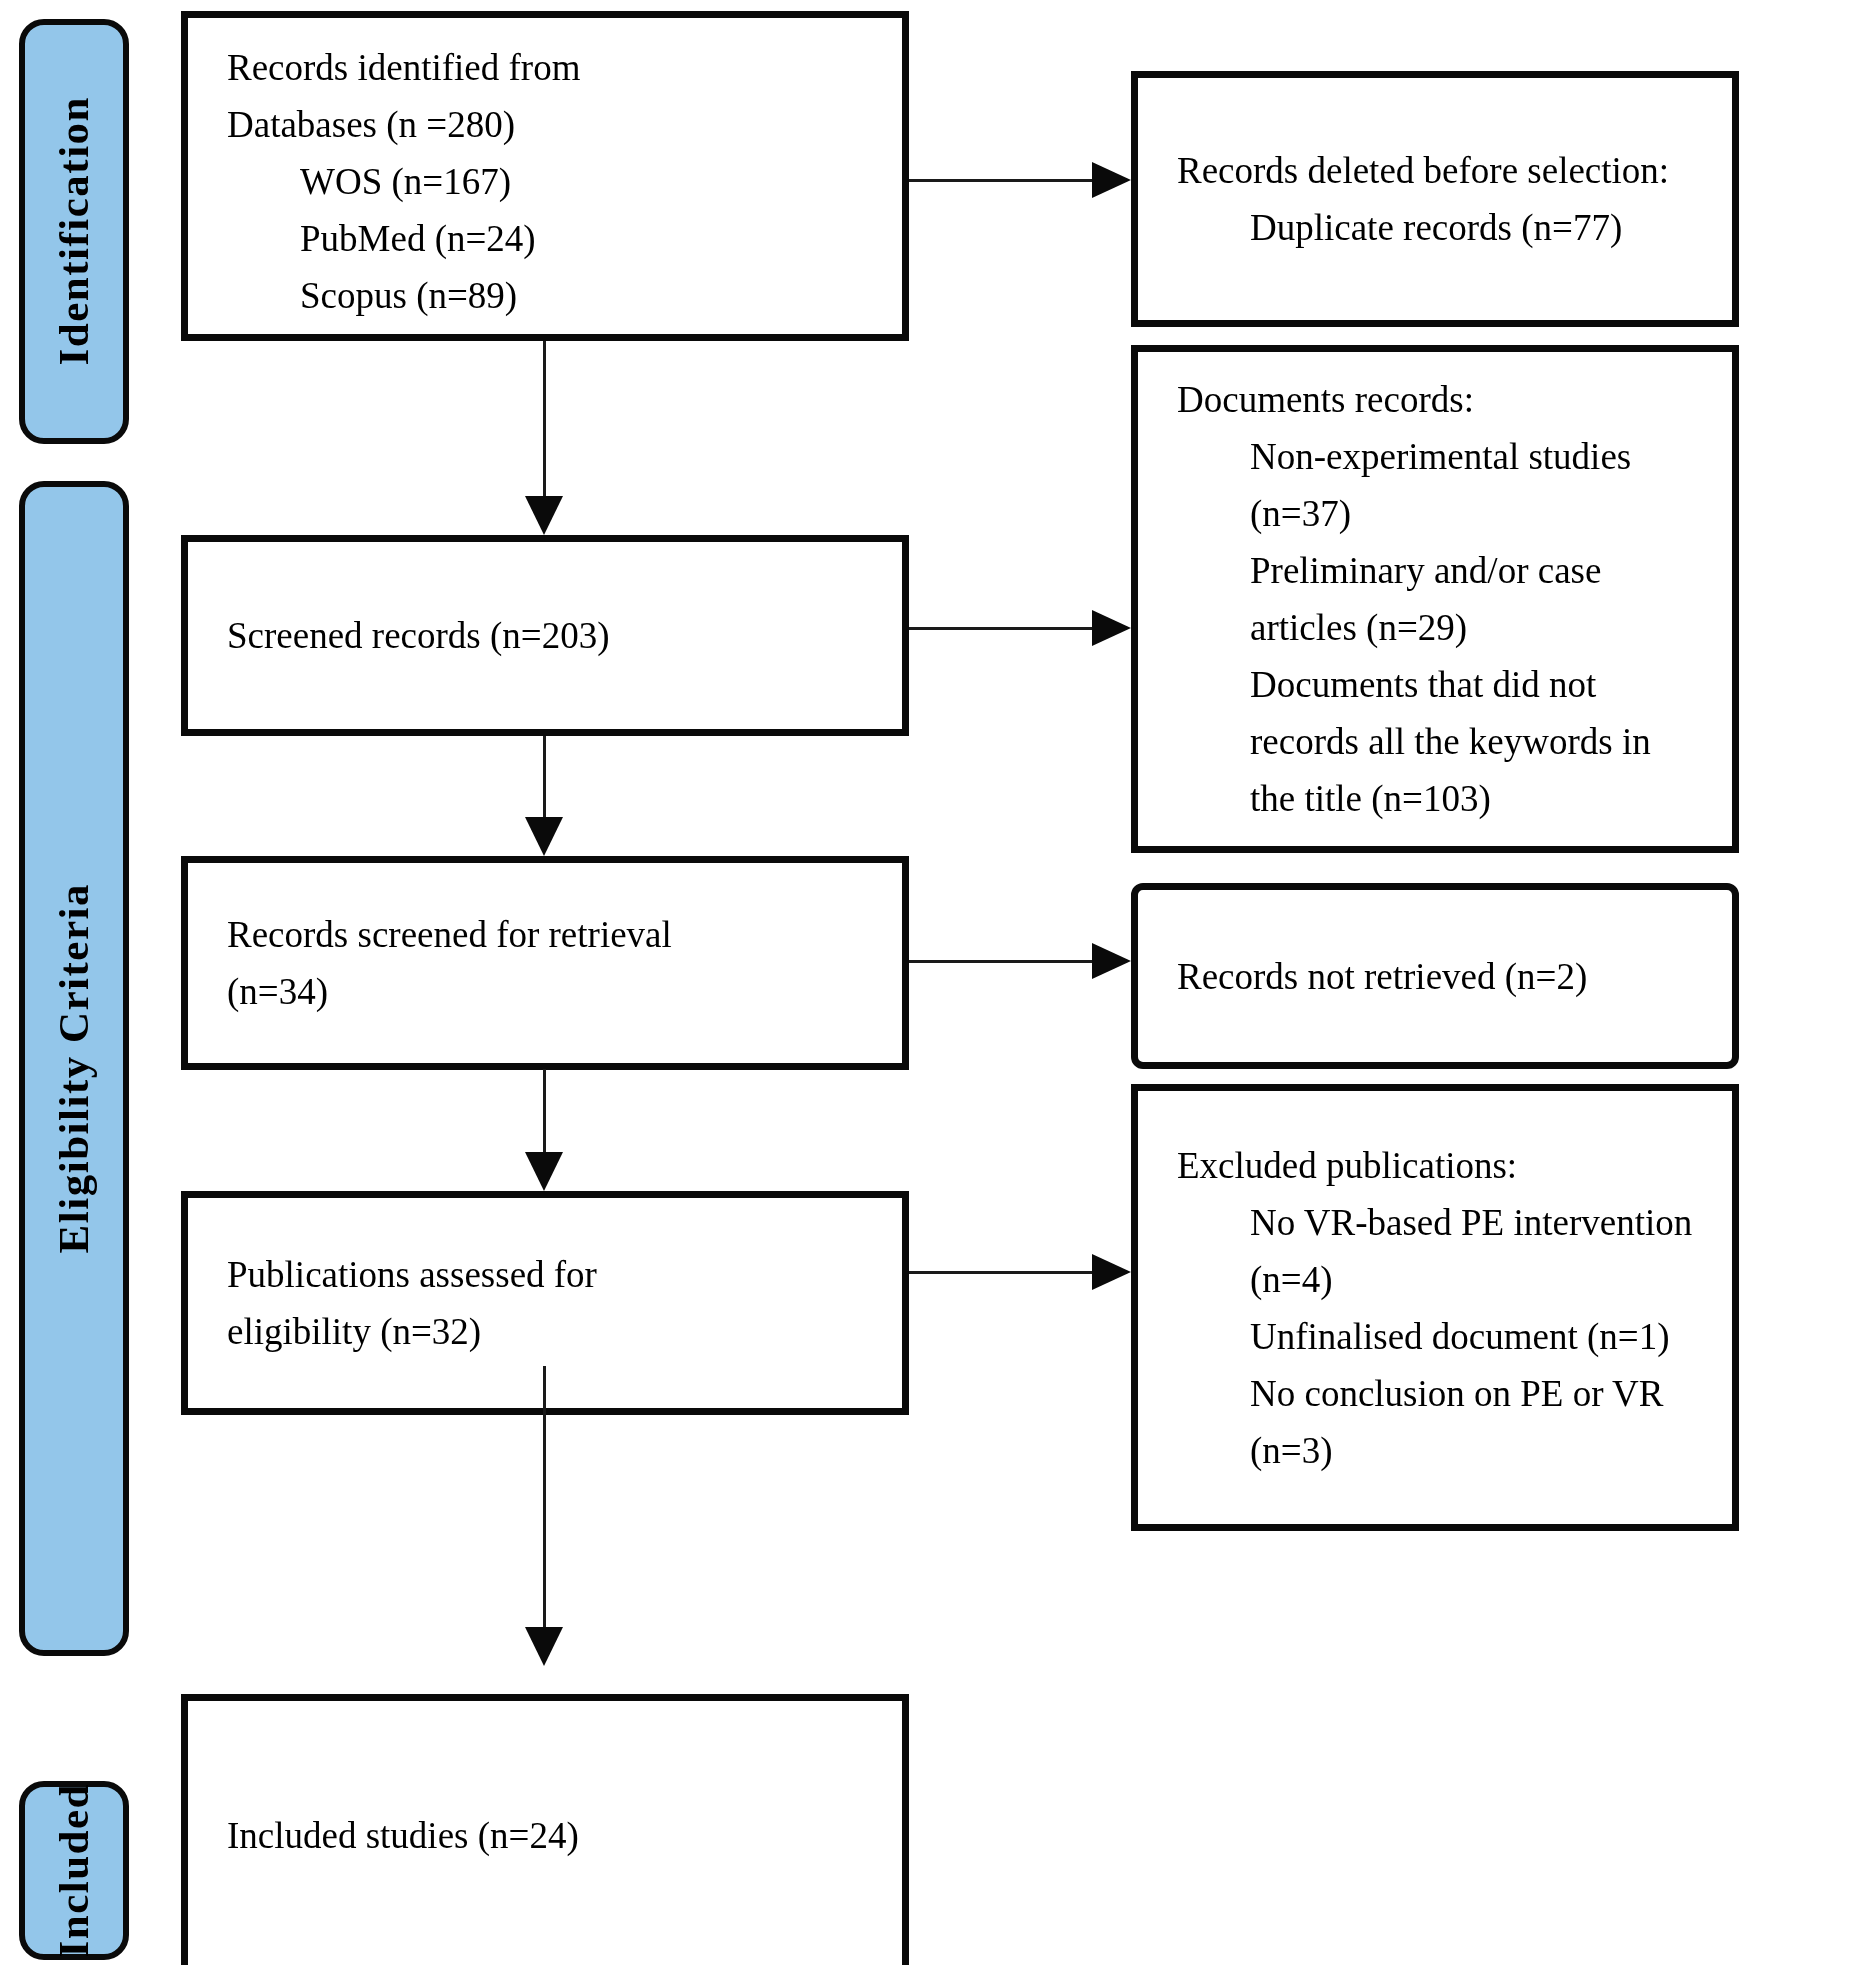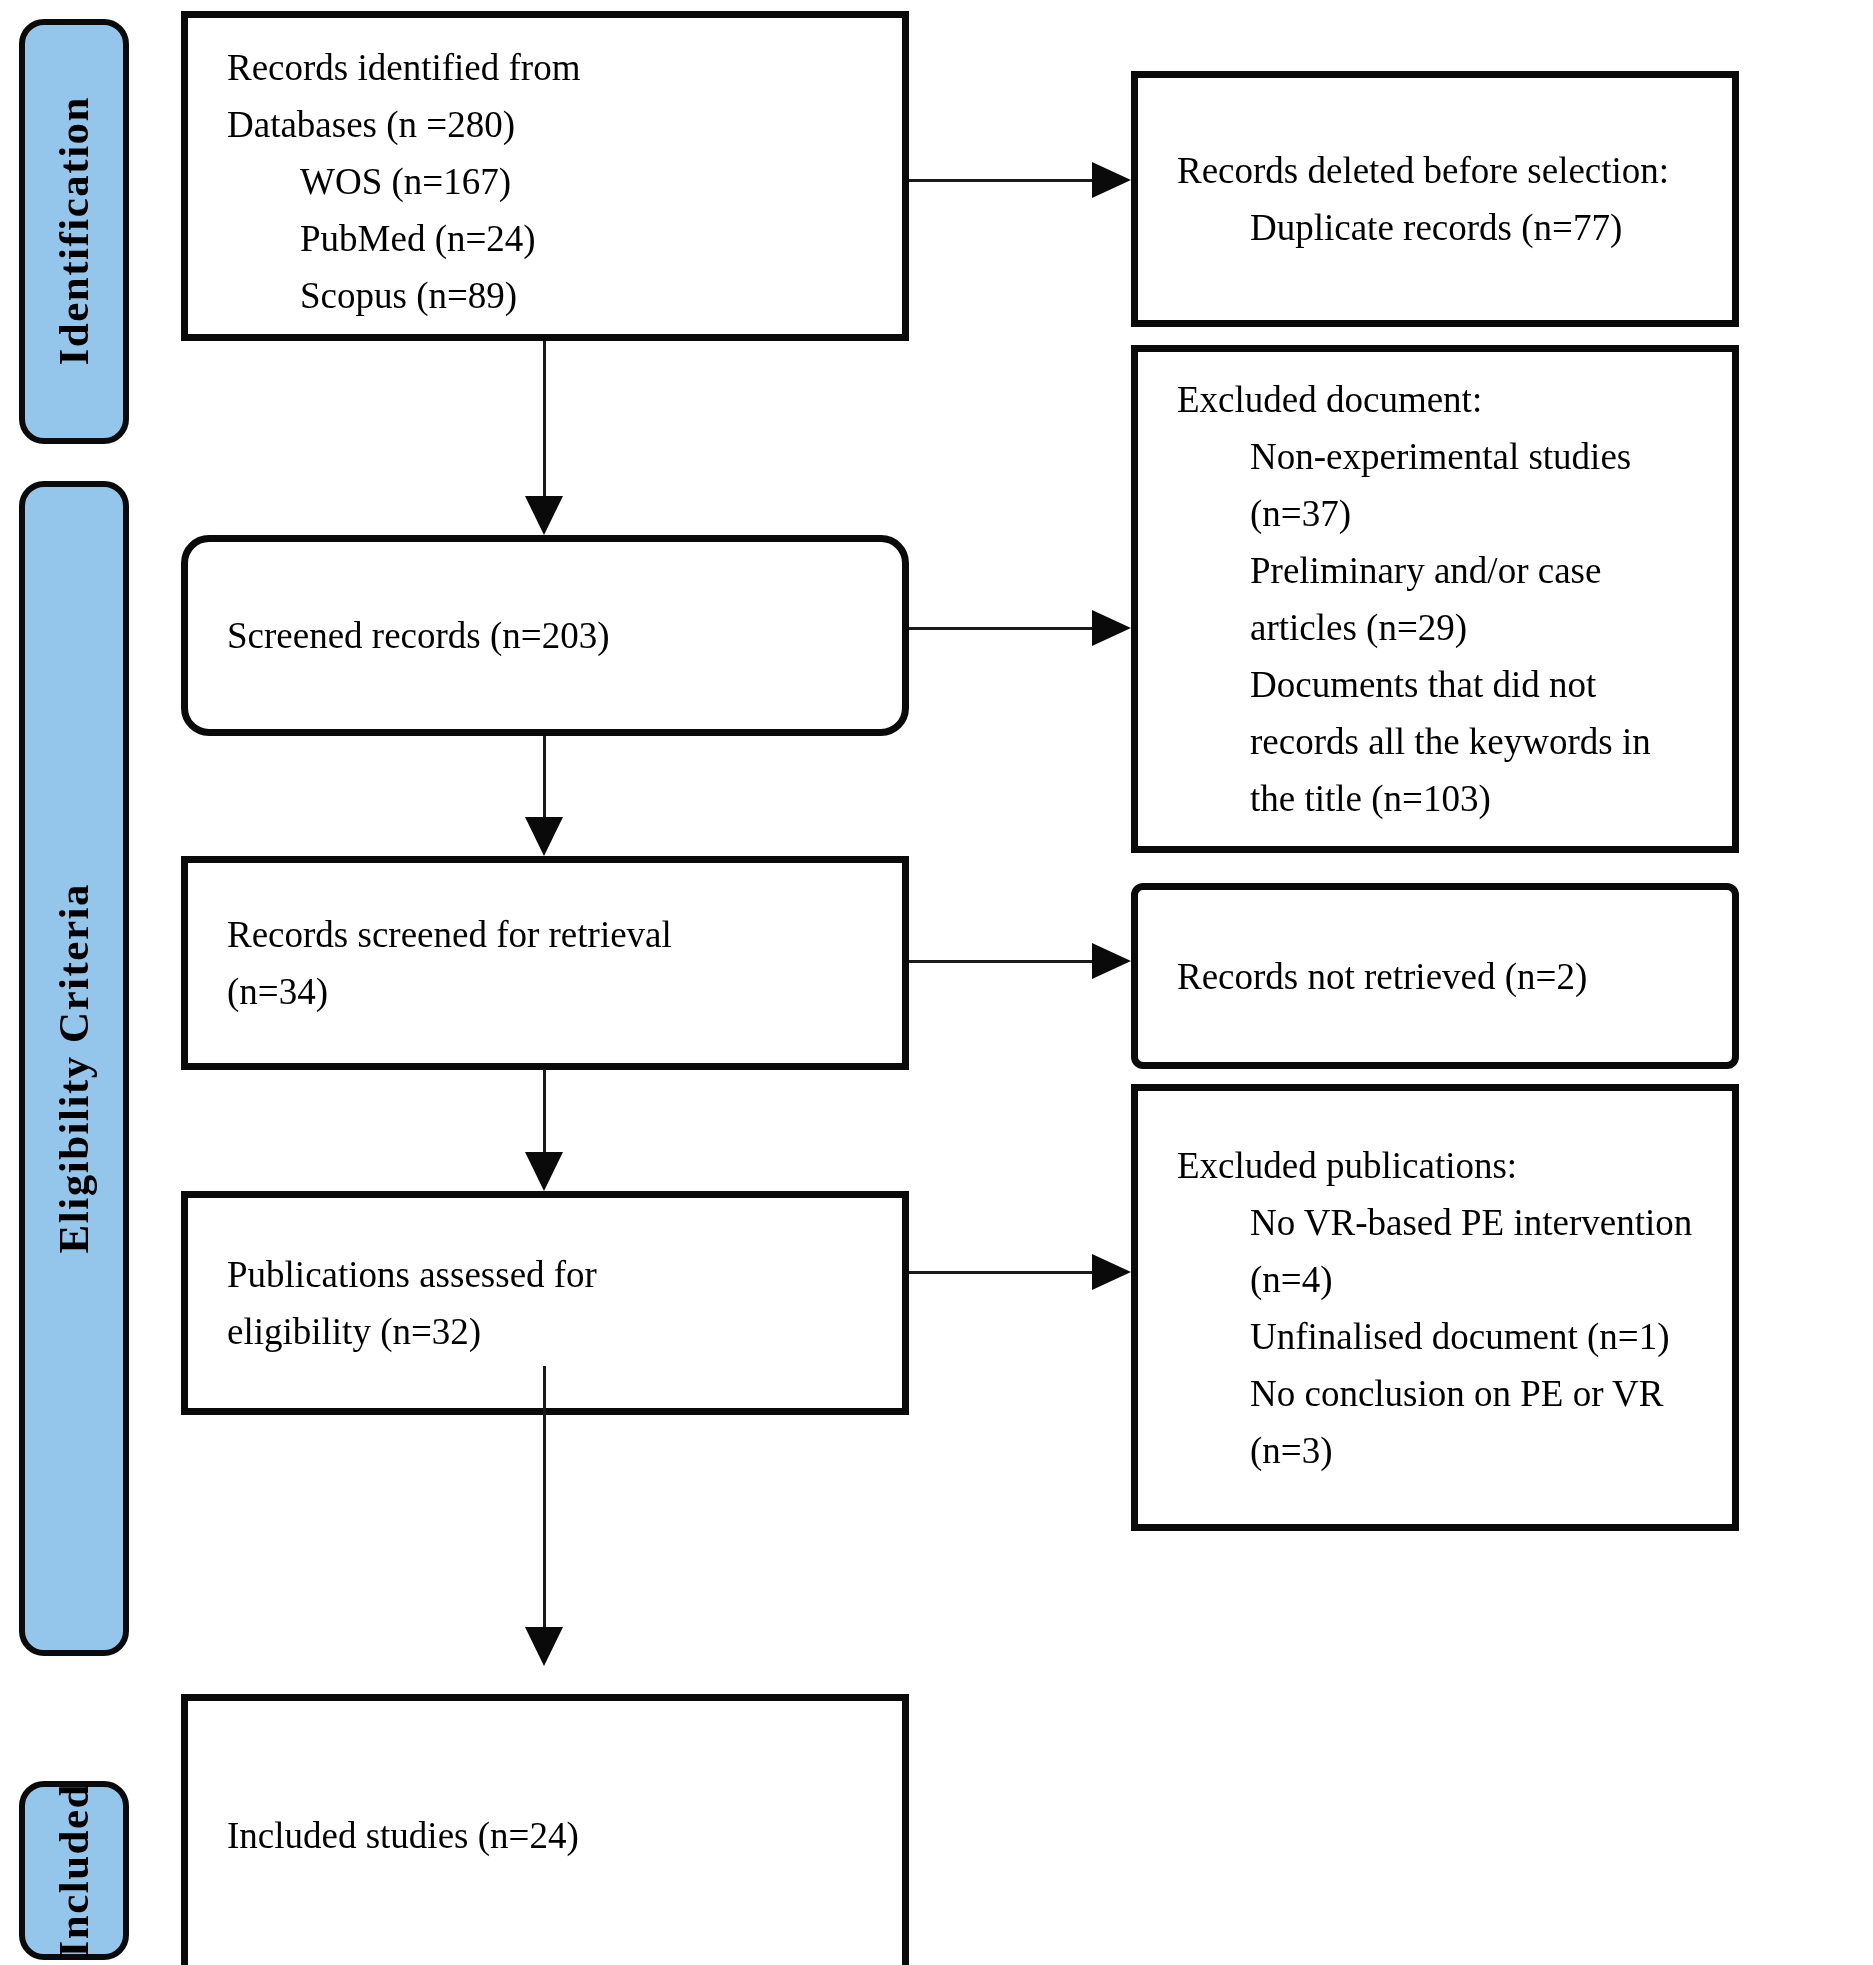--- a/index.html
+++ b/index.html
@@ -97,21 +97,21 @@
   </div>
 
   <div class="box main-box v-top" style="top:11.2px; height:330px;">
       <div class="line">Records identified from</div>
       <div class="line">Databases (n =280)</div>
       <div class="line ind">WOS (n=167)</div>
       <div class="line ind">PubMed (n=24)</div>
       <div class="line ind">Scopus (n=89)</div>
     </div>
 
-  <div class="box main-box" style="top:535px; height:201px;border-radius:28px;">
+  <div class="box main-box" style="top:535px; height:201px;">
       <div class="line">Screened records (n=203)</div>
     </div>
 
   <div class="box main-box" style="top:856px; height:214px;">
       <div class="line">Records screened for retrieval</div>
       <div class="line">(n=34)</div>
     </div>
 
   <div class="box main-box" style="top:1191px; height:224px;">
       <div class="line">Publications assessed for</div>
@@ -121,21 +121,21 @@
   <div class="box main-box" style="top:1666px; height:283px;margin-top:28px;">
       <div class="line">Included studies (n=24)</div>
     </div>
 
   <div class="box side-box" style="top:71px; height:256px;">
       <div class="line">Records deleted before selection:</div>
       <div class="line ind">Duplicate records (n=77)</div>
     </div>
 
   <div class="box side-box" style="top:345px; height:508px;">
-      <div class="line">Excluded document:</div>
+      <div class="line">Documents records:</div>
       <div class="line ind">Non-experimental studies</div>
       <div class="line ind">(n=37)</div>
       <div class="line ind">Preliminary and/or case</div>
       <div class="line ind">articles (n=29)</div>
       <div class="line ind">Documents that did not</div>
       <div class="line ind">records all the keywords in</div>
       <div class="line ind">the title (n=103)</div>
     </div>
 
   <div class="box side-box" style="top:883px; height:186px;border-radius:12px;">

